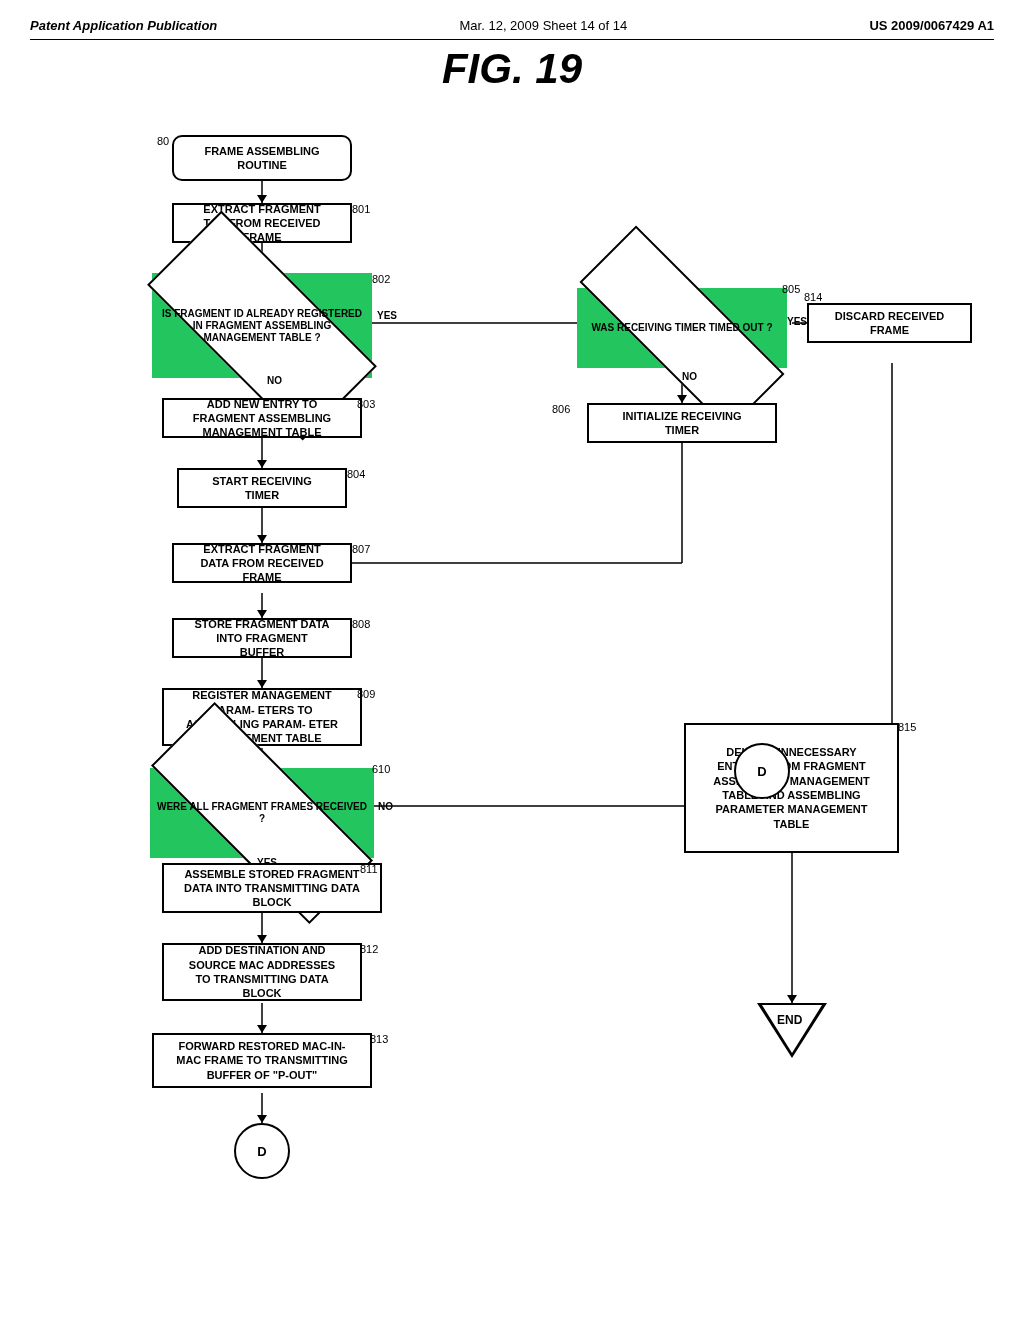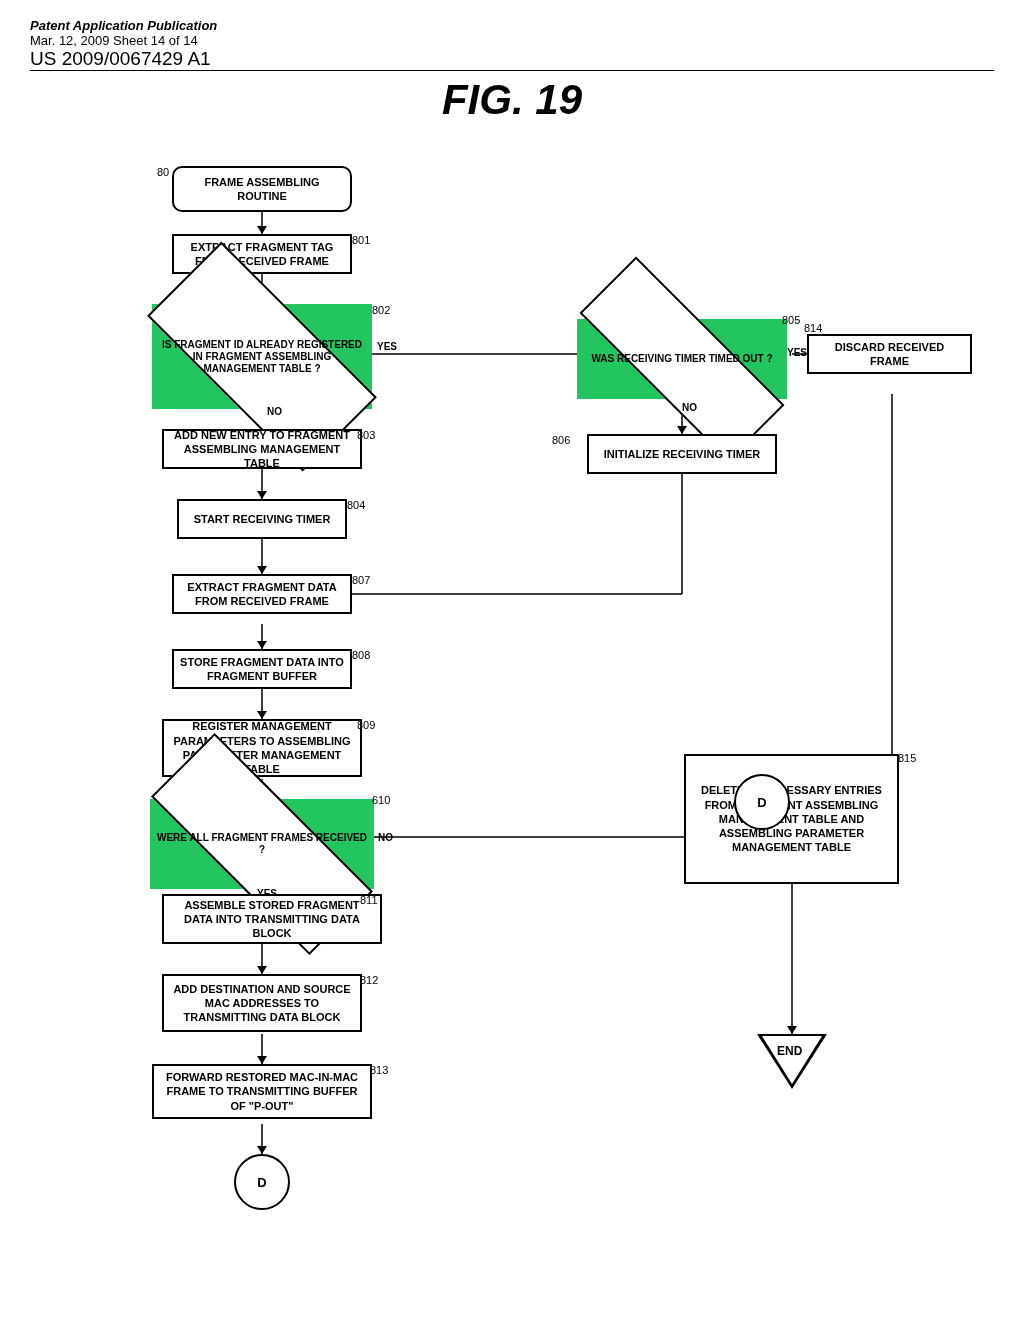--- a/index.html
+++ b/index.html
@@ -16,35 +16,35 @@
       min-height: 1320px;
       background: #fff;
       position: relative;
       padding: 18px 30px 20px 30px;
     }
     .header {
       display: flex;
       justify-content: space-between;
       align-items: flex-start;
       border-bottom: 1px solid #000;
+      padding-bottom: 6px;
       margin-bottom: 3px;
-      flex-direction: column;
     }
     .header-left {
       font-size: 13px;
       font-weight: bold;
       font-style: italic;
     }
     .header-center {
       font-size: 13px;
       text-align: center;
     }
     .header-right {
-      font-size: 19px;
-      font-weight: normal;
+      font-size: 13px;
+      font-weight: bold;
     }
     .fig-title {
       font-size: 42px;
       font-style: italic;
       font-weight: bold;
       text-align: center;
       margin-bottom: 10px;
       margin-top: 5px;
     }
     .diagram {
@@ -58,21 +58,21 @@
       position: absolute;
       border: 2px solid #000;
       background: #fff;
       display: flex;
       align-items: center;
       justify-content: center;
       text-align: center;
       font-size: 11px;
       font-weight: bold;
       line-height: 1.3;
-      padding: 4px 6px;
+      padding: 4px 20px;
     }
     .rounded {
       border-radius: 10px;
     }
     .diamond {
       position: absolute;
       background: #22c55e;
       border: none;
       display: flex;
       align-items: center;

